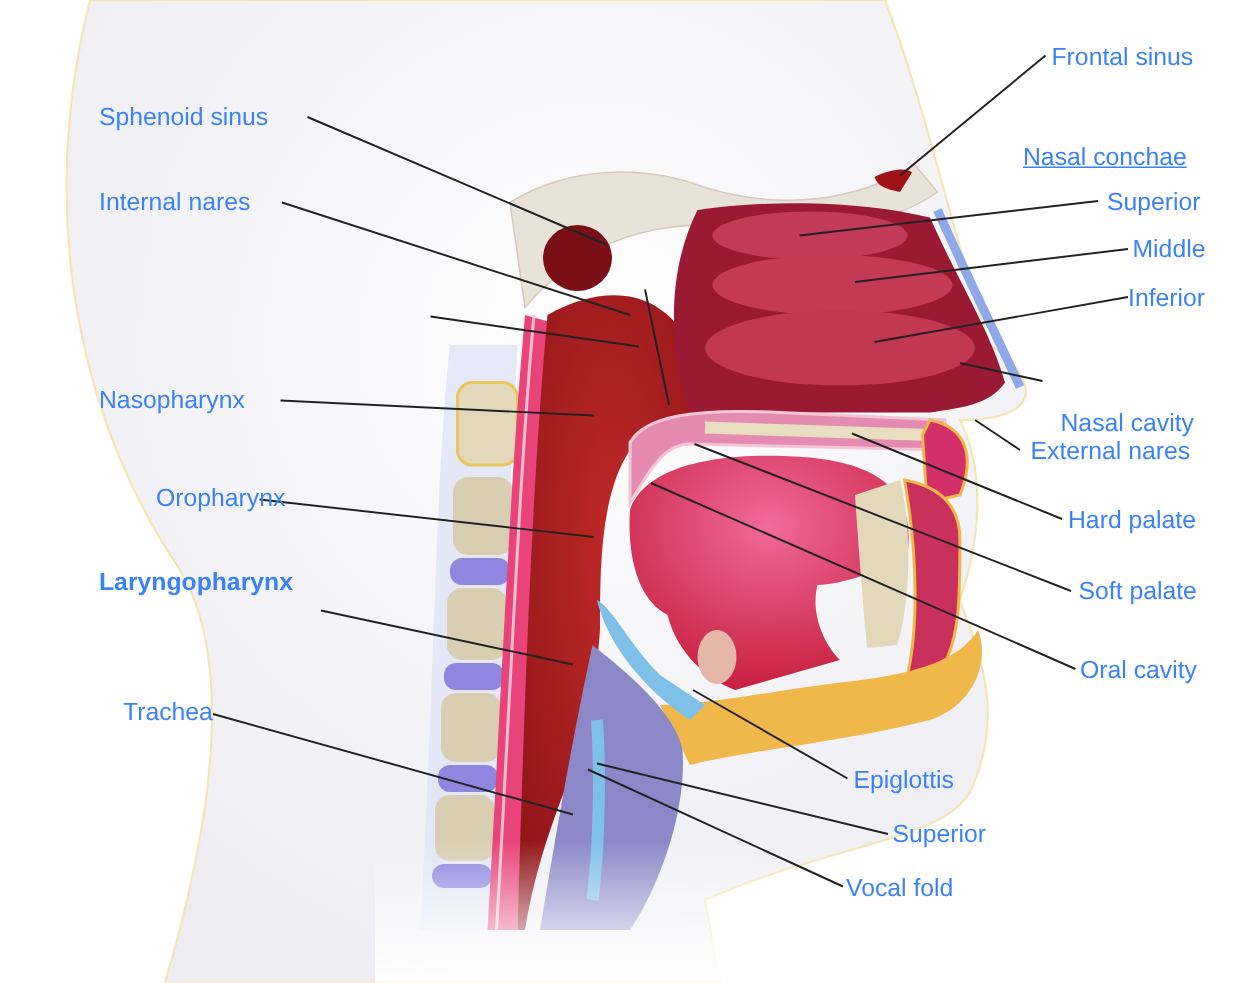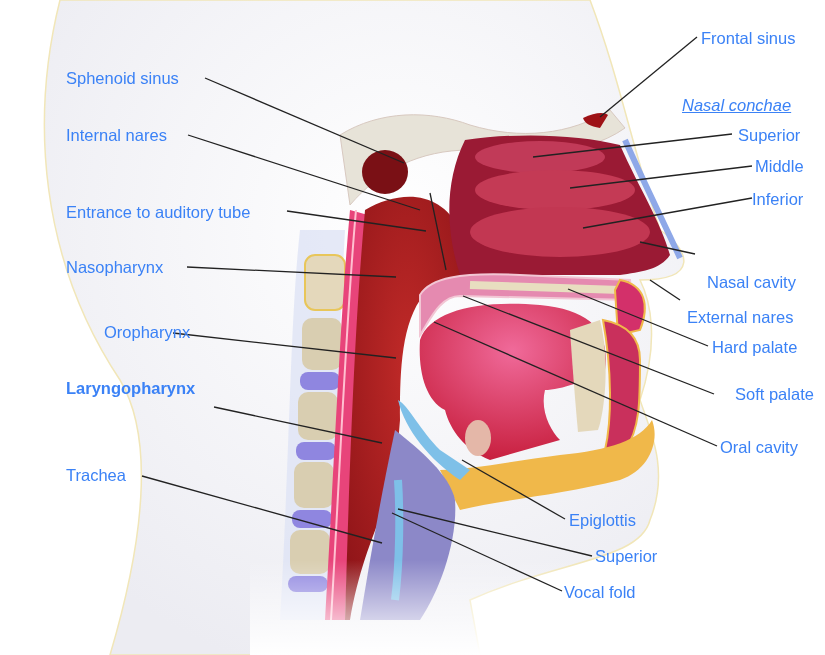--- a/index.html
+++ b/index.html
@@ -1,19 +1,19 @@
 <!DOCTYPE html>
 <html><head>
 <meta charset="utf-8">
 <style>
   html, body { margin:0; padding:0; }
   body { width:825px; height:655px; background:#ffffff; position:relative; overflow:hidden; font-family:"Liberation Sans", sans-serif; }
   #stage { position:absolute; left:0; top:0; width:825px; height:655px; }
   .lbl { position:absolute; font-size:16.5px; color:#3b82f6; white-space:nowrap; line-height:1; }
-  .lbl.heading { font-style:italic; text-decoration:underline; }
+  .lbl.heading { text-decoration:underline; }
 </style>
 </head>
 <body>
 
 <div id="stage">
   <svg width="825" height="655" viewBox="0 0 825 655">
     <defs>
       <radialGradient id="skin" cx="0.55" cy="0.35" r="0.7">
         <stop offset="0" stop-color="#ffffff"></stop>
         <stop offset="1" stop-color="#ececf2"></stop>
@@ -123,33 +123,32 @@
       <line x1="717" y1="446" x2="434" y2="322"></line>
       <line x1="565" y1="519" x2="462" y2="460"></line>
       <line x1="592" y1="556" x2="398" y2="509"></line>
       <line x1="562" y1="591" x2="392" y2="513"></line>
     </g>
   </svg>
 
   
   <div class="lbl" style="left:66px;top:70px;">Sphenoid sinus</div>
   <div class="lbl" style="left:66px;top:127px;">Internal nares</div>
-  <div class="lbl" style="left:66px;top:204px;">Entrance to auditory tube</div>
   <div class="lbl" style="left:66px;top:259px;">Nasopharynx</div>
   <div class="lbl" style="left:66px;top:324px;margin-left:38px;">Oropharynx</div>
   <div class="lbl" style="left:66px;top:380px;font-weight:bold;">Laryngopharynx</div>
-  <div class="lbl" style="left:66px;top:467px;text-align:right;">Trachea</div>
+  <div class="lbl" style="left:82px;top:467px;text-align:right;">Trachea</div>
 
   
   <div class="lbl" style="left:701px;top:30px;">Frontal sinus</div>
   <div class="lbl heading" style="left:682px;top:97px;">Nasal conchae</div>
   <div class="lbl" style="left:738px;top:127px;">Superior</div>
   <div class="lbl" style="left:755px;top:158px;">Middle</div>
   <div class="lbl" style="left:752px;top:191px;">Inferior</div>
   <div class="lbl" style="left:707px;top:246px;margin-top:28px;">Nasal cavity</div>
-  <div class="lbl" style="left:687px;top:293px;margin-top:16px;">External nares</div>
+  <div class="lbl" style="left:687px;top:293px;">External nares</div>
   <div class="lbl" style="left:712px;top:339px;">Hard palate</div>
-  <div class="lbl" style="left:719px;top:386px;margin-left:16px;">Soft palate</div>
+  <div class="lbl" style="left:719px;top:386px;">Soft palate</div>
   <div class="lbl" style="left:720px;top:439px;">Oral cavity</div>
   <div class="lbl" style="left:569px;top:512px;">Epiglottis</div>
   <div class="lbl" style="left:595px;top:548px;">Superior</div>
   <div class="lbl" style="left:564px;top:584px;">Vocal fold</div>
 </div>
 
 </body></html>

